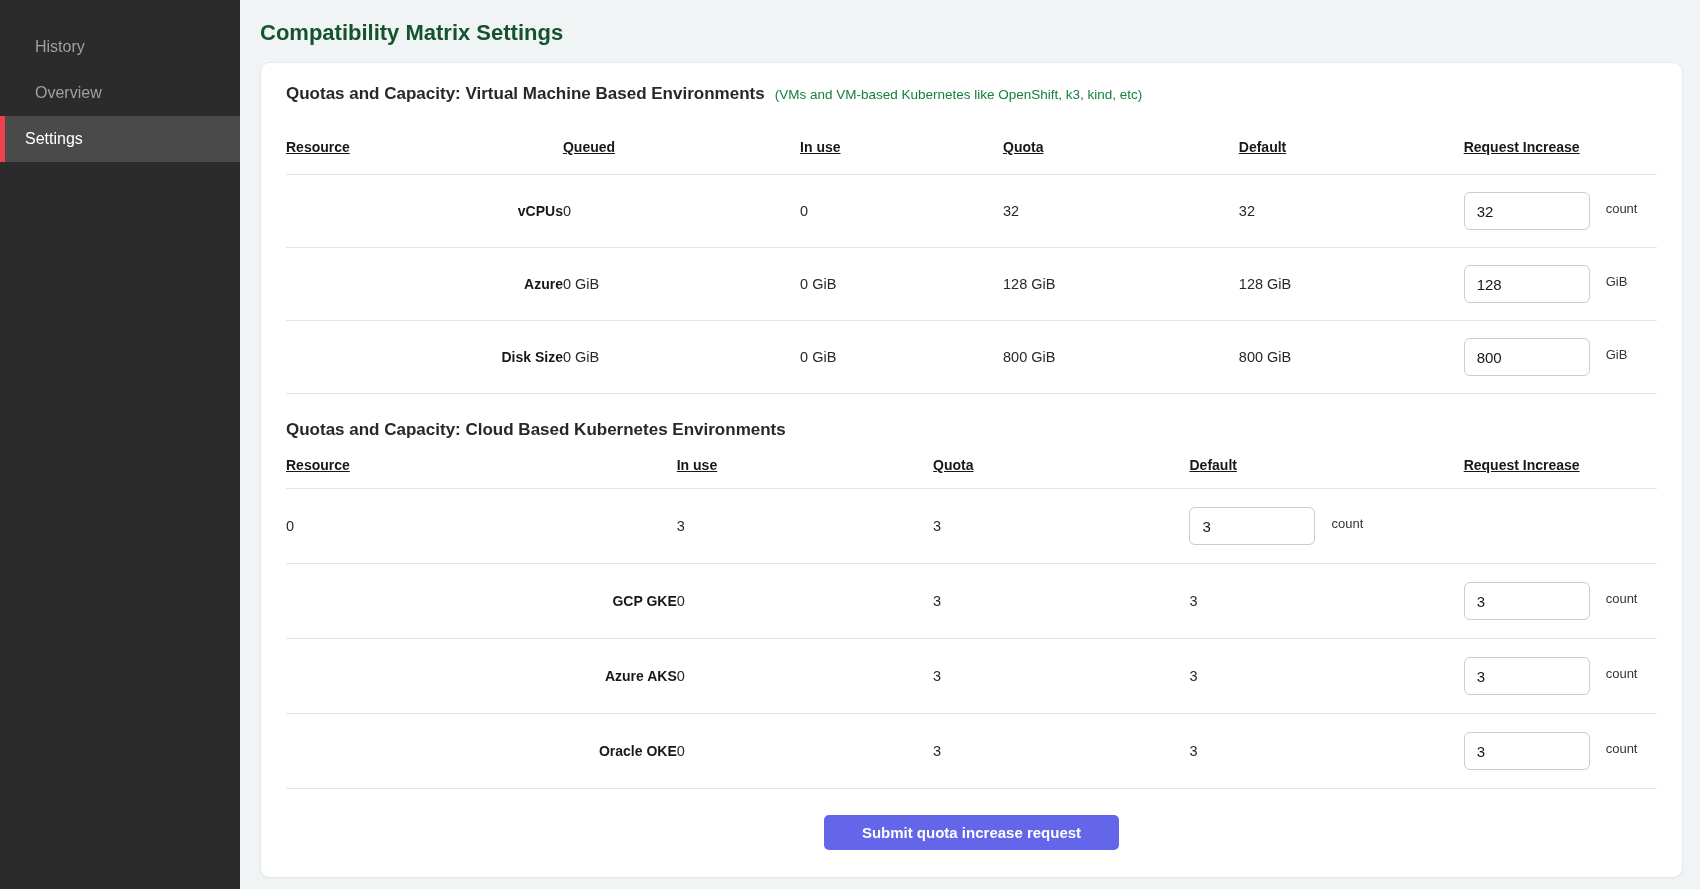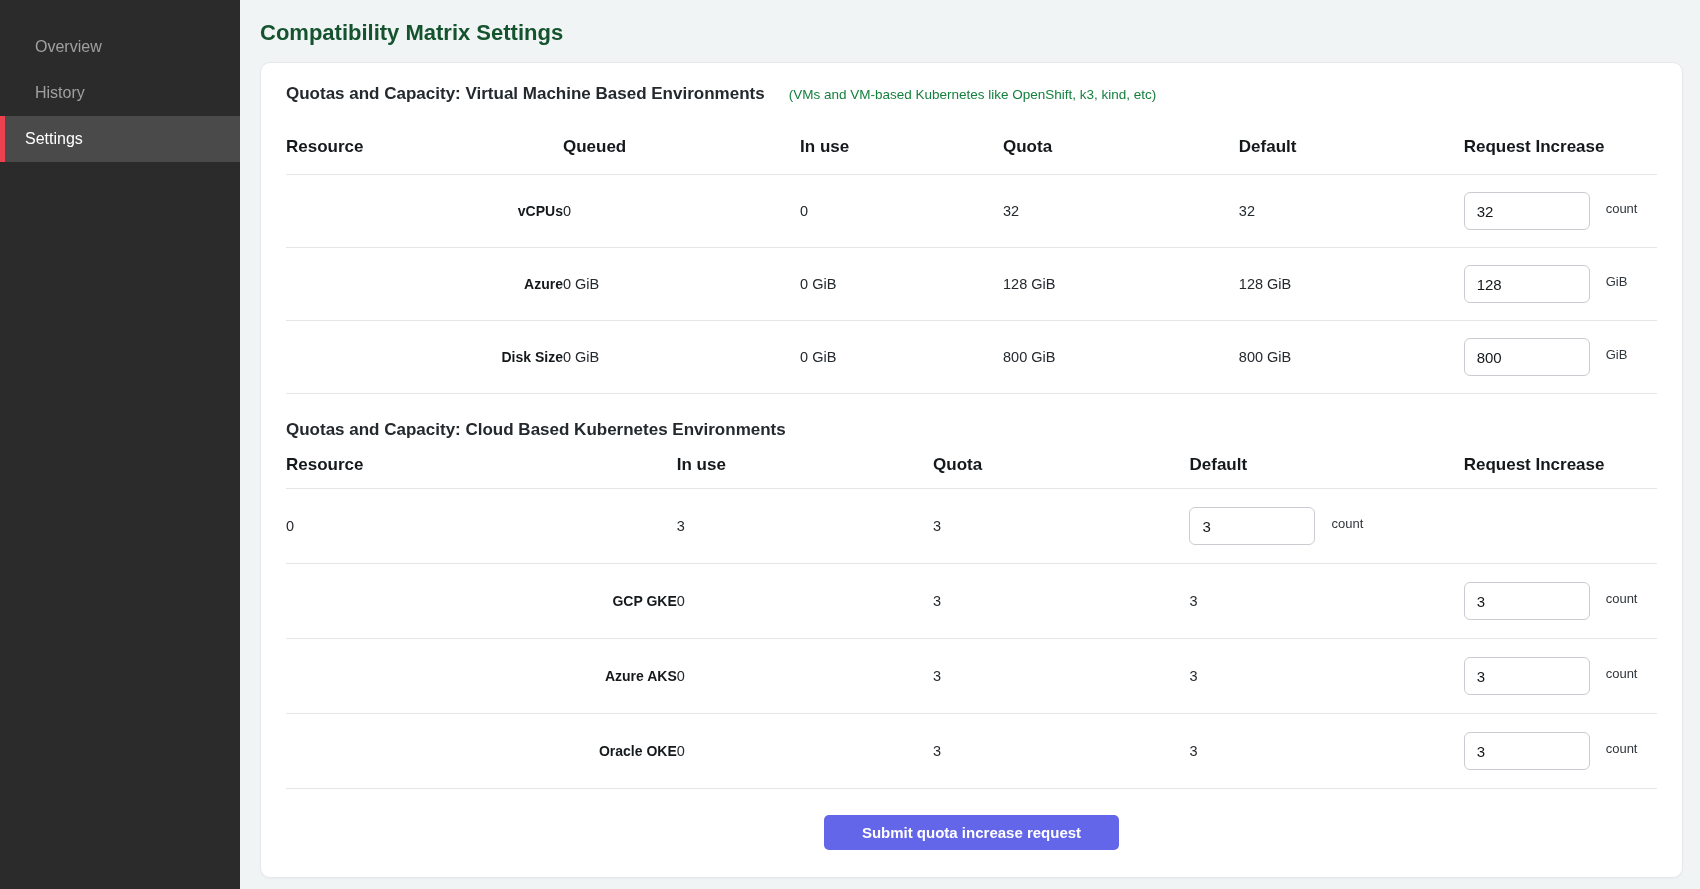--- a/index.html
+++ b/index.html
@@ -47,39 +47,39 @@
   }
   .card {
     background:#ffffff;
     border:1px solid #e6e9eb;
     border-radius:10px;
     box-shadow:0 1px 2px rgba(0,0,0,0.04);
     padding:20px 25px 26px 25px;
     height:816px;
   }
 
-  .section-header { display:flex; align-items:baseline; gap:24px; }
+  .section-header { display:flex; align-items:baseline; gap:10px; }
   .section-title {
     font-size:17px; font-weight:700; color:#24292e; line-height:22px;
   }
   .section-subtitle {
     font-size:13.5px; color:#15803d;
   }
   .section-header.vm { margin-bottom:14px; }
   .section-header.cloud { margin-top:25px; margin-bottom:0; }
 
   
   .trow {
     display:grid;
     align-items:center;
     border-bottom:1px solid #e4e7ea;
   }
   .t1 { grid-template-columns:20.2% 17.3% 14.8% 17.2% 16.4% 1fr; }
   .t2 { grid-template-columns:28.5% 18.7% 18.7% 20% 1fr; }
-  .thead { font-size:17px; font-weight:700; }
+  .thead { font-size:14px; font-weight:700;text-decoration:underline; }
   .t1.thead { height:56px; }
   .t2.thead { height:48px; }
   .tdata { font-size:14.5px; }
   .t1.tdata { height:73px; }
   .t2.tdata { height:75px; }
   .cell-resource { font-weight:600; font-size:14px;text-align:right; }
   .cell-value { color:#24292e; }
 
   .request-cell { display:flex; align-items:center; }
   .request-input {
@@ -111,22 +111,22 @@
     font-size:15px;
     font-weight:700;
     padding:9px 38px;
     cursor:pointer;
   }
 </style>
 </head>
 <body>
 
 <nav class="sidebar">
+  <div class="nav-item">History</div>
   <div class="nav-item">Overview</div>
-  <div class="nav-item">History</div>
   <div class="nav-item active">Settings</div>
 </nav>
 
 <main class="main">
   <h1 class="page-title">Compatibility Matrix Settings</h1>
 
   <section class="card">
 
     <div class="section-header vm">
       <span class="section-title">Quotas and Capacity: Virtual Machine Based Environments</span>

